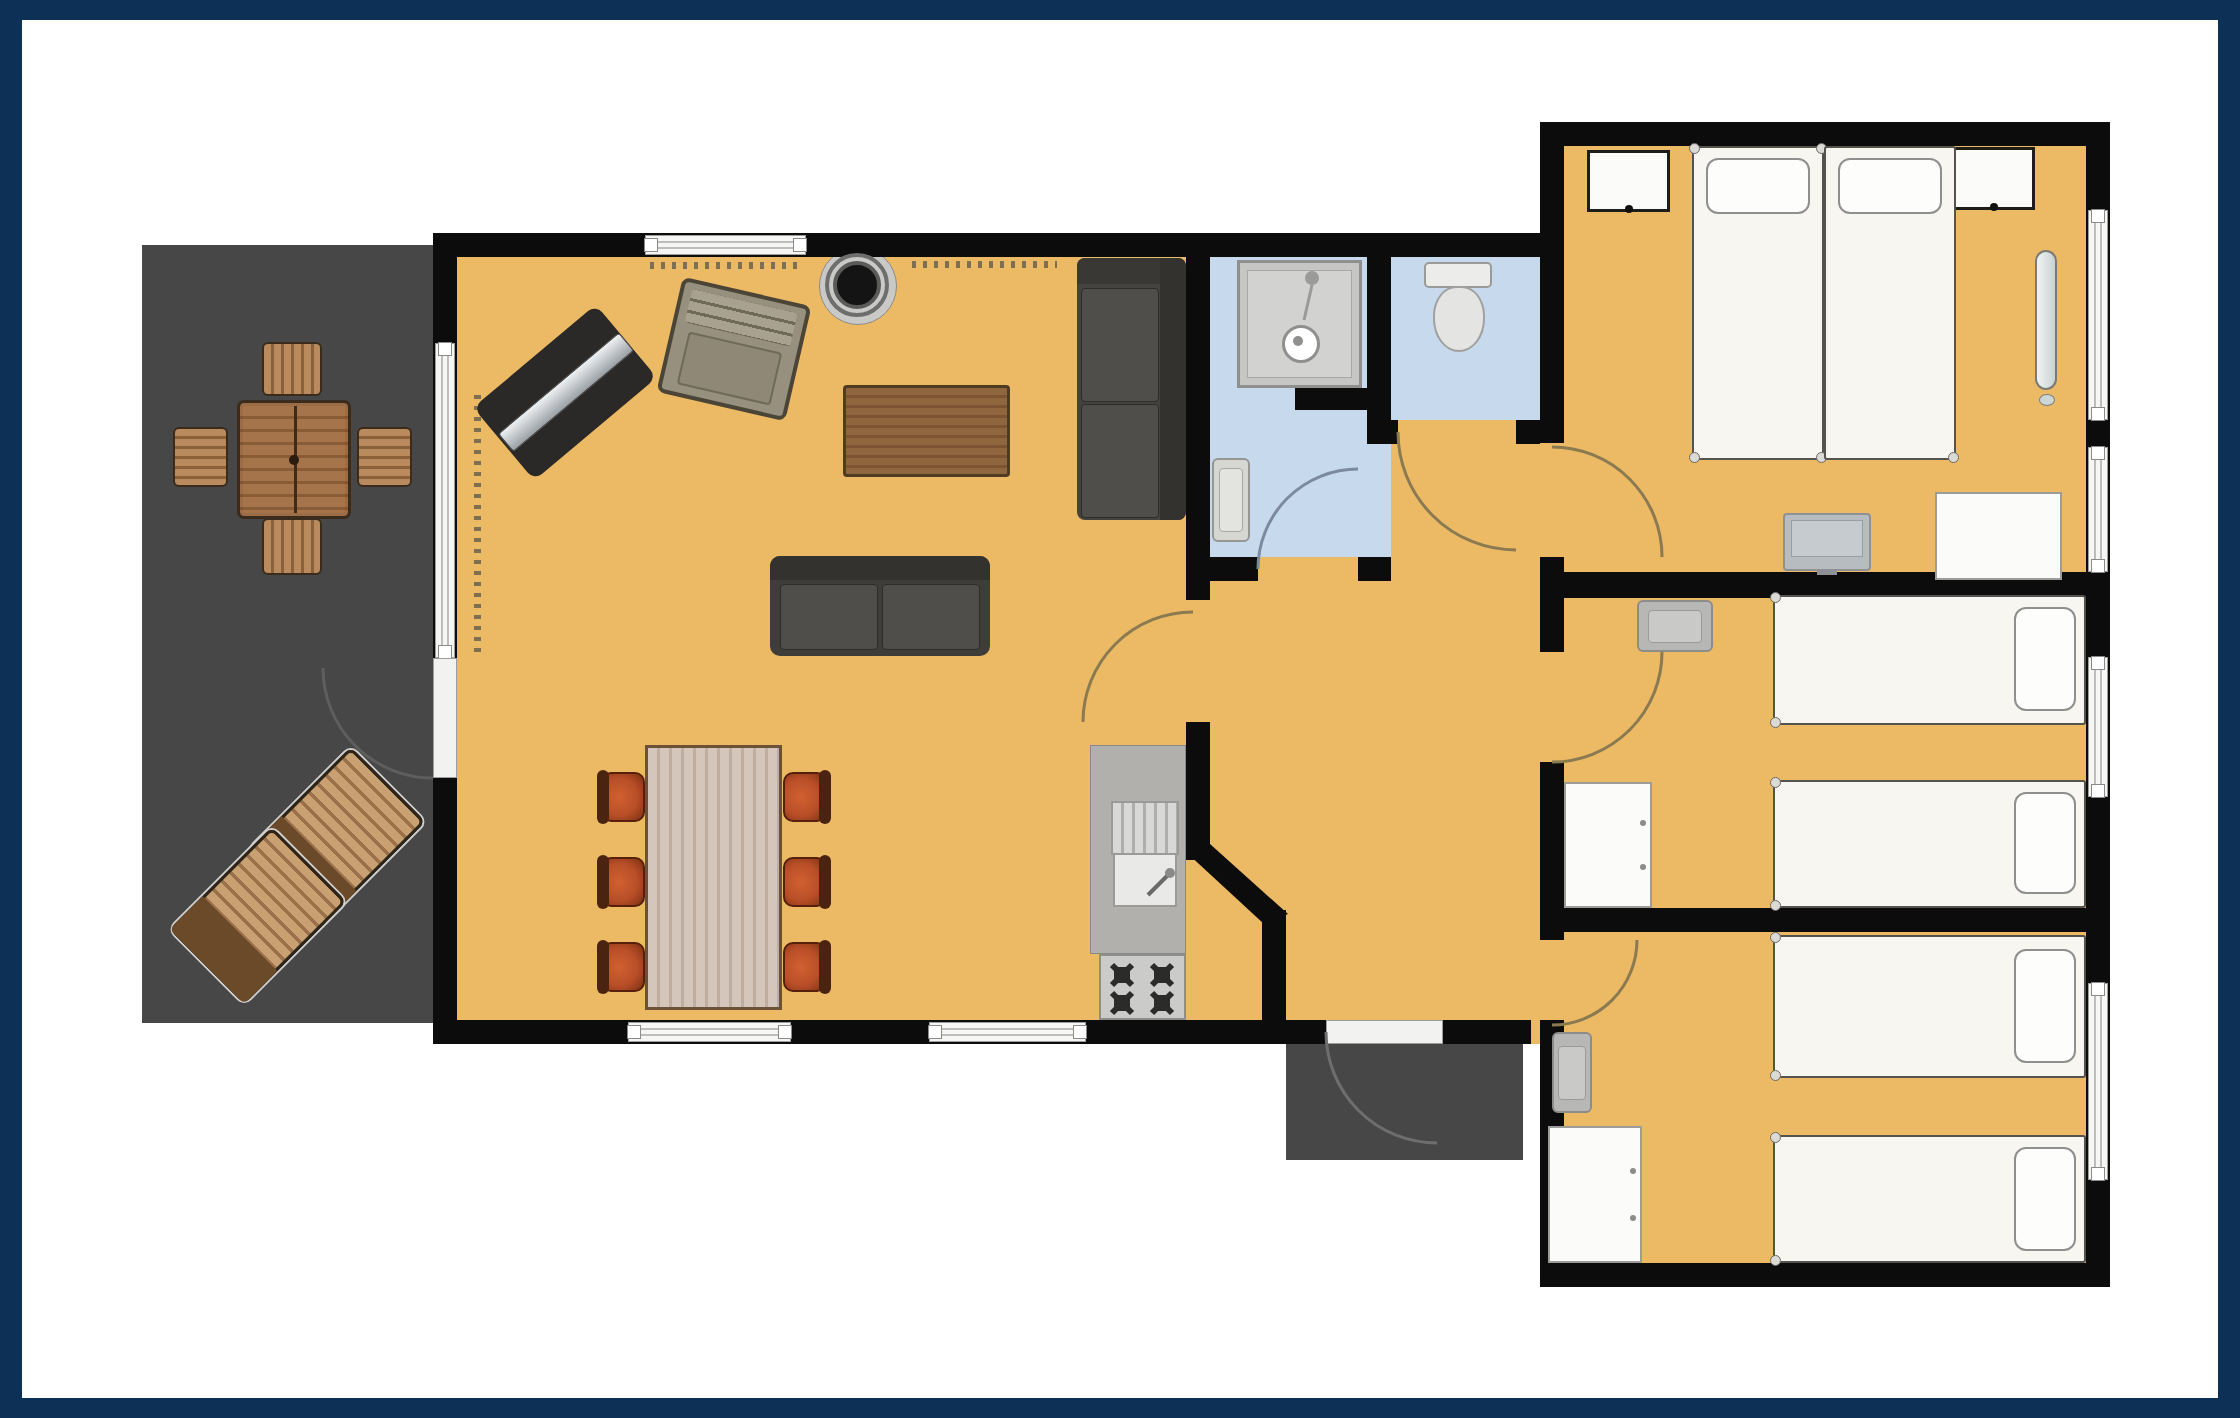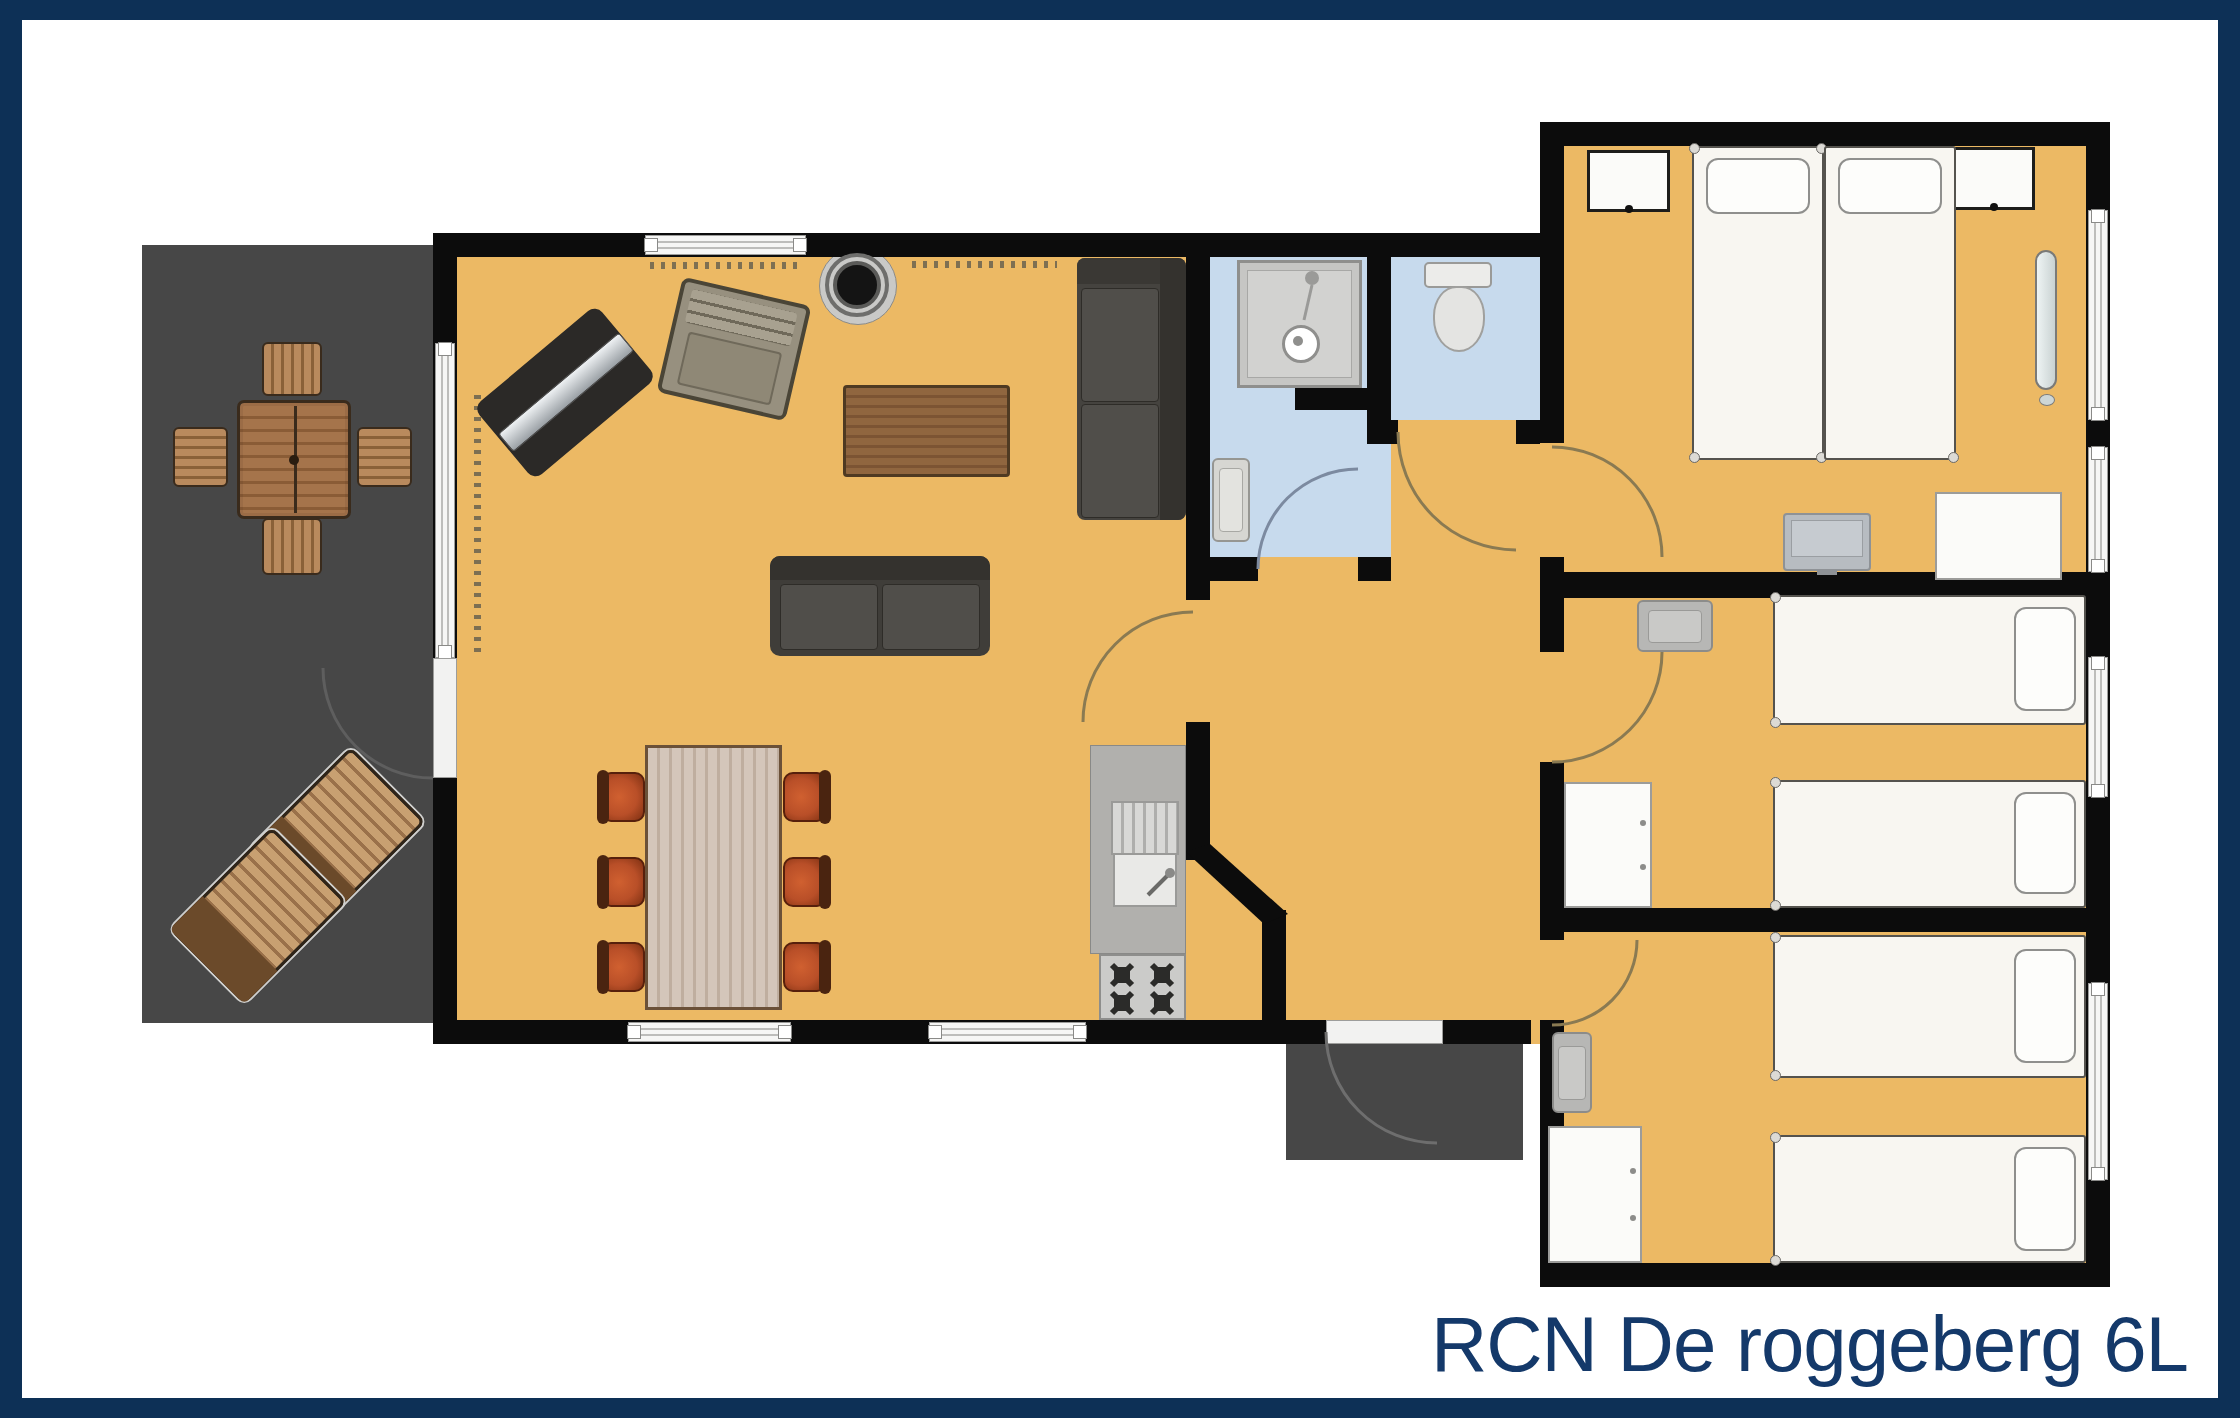--- a/index.html
+++ b/index.html
@@ -265,14 +265,13 @@
         <line x1="1172" y1="993" x2="1152" y2="1013"></line>
     </g>
     <g fill="#2b2b29">
       <rect x="1114" y="967" width="16" height="16"></rect>
         <rect x="1154" y="967" width="16" height="16"></rect>
       <rect x="1114" y="995" width="16" height="16"></rect>
         <rect x="1154" y="995" width="16" height="16"></rect>
     </g>
   </svg>
 
-  <div class="abs caption" style="right:52px;bottom:28px;">RCN De roggeberg 6L</div>
 </div>
 
 </body></html>

